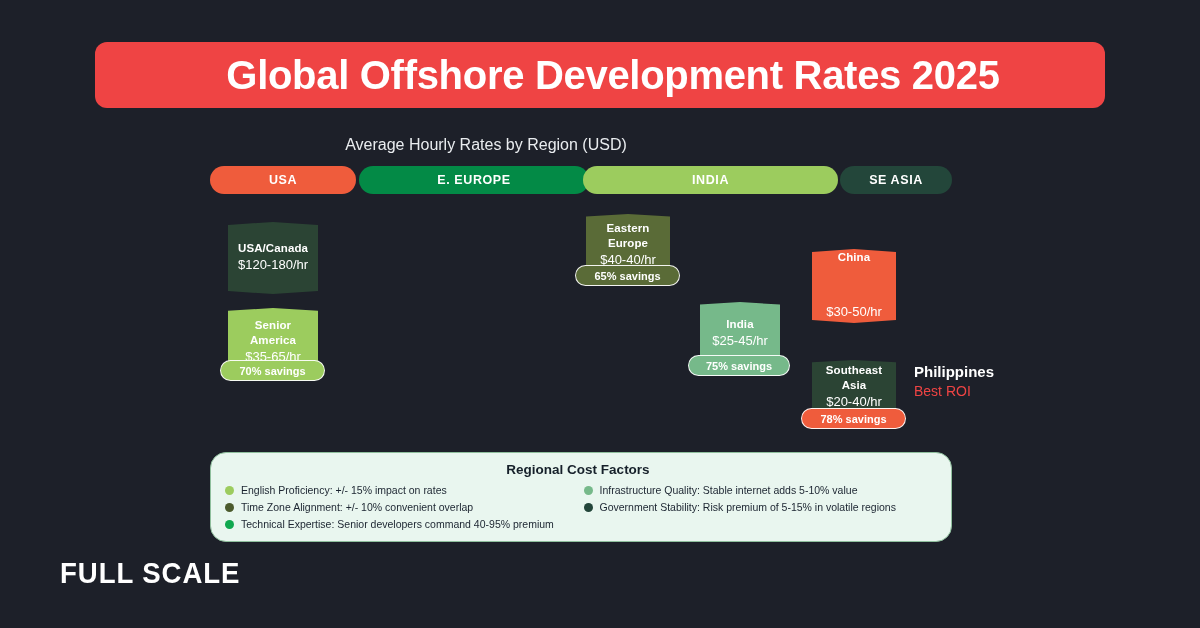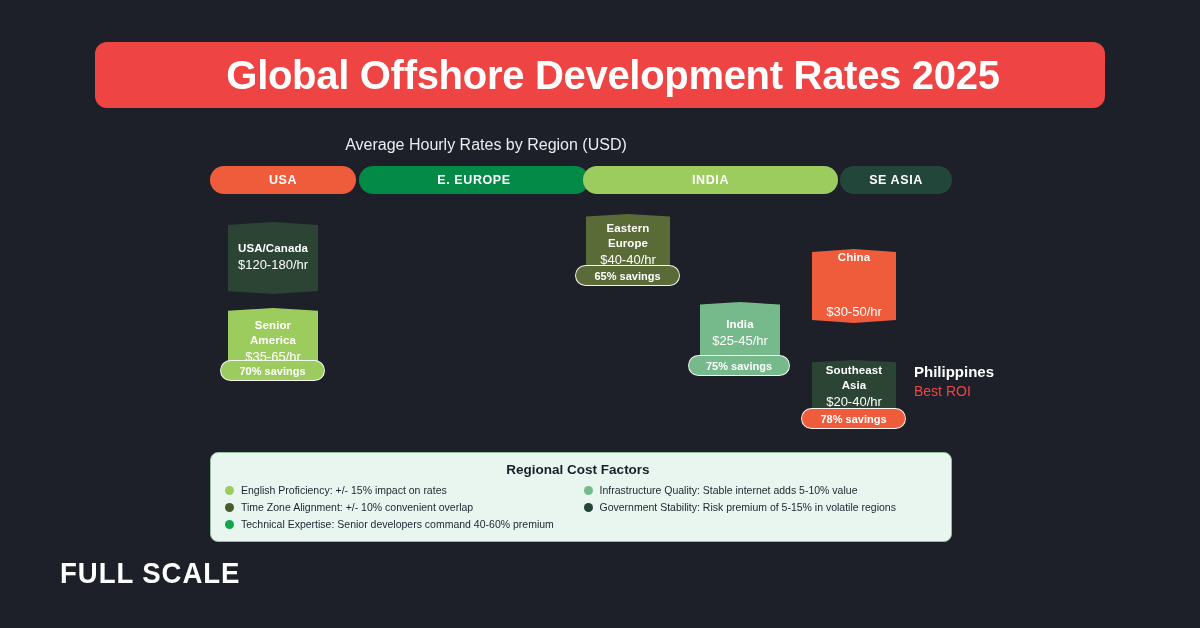--- a/index.html
+++ b/index.html
@@ -140,21 +140,21 @@
 
   
   .legend-panel {
     position: absolute;
     left: 210px;
     top: 452px;
     width: 742px;
     height: 90px;
     background: #e9f6ef;
     border: 1px solid #8fbf9d;
-    border-radius: 8px;
+    border-radius: 16px;
     padding: 9px 20px 8px 14px;
   }
   .legend-title {
     text-align: center;
     color: #16202a;
     font-size: 13.5px;
     font-weight: bold;
     margin-bottom: 6px;
   }
   .legend-cols {
@@ -276,21 +276,21 @@
           <div class="legend-item">
             <span class="legend-dot" style="background: rgb(156, 204, 94);"></span>
             <span class="legend-label">English Proficiency: +/- 15% impact on rates</span>
           </div>
           <div class="legend-item">
             <span class="legend-dot" style="background: rgb(76, 91, 45);"></span>
             <span class="legend-label">Time Zone Alignment: +/- 10% convenient overlap</span>
           </div>
           <div class="legend-item">
             <span class="legend-dot" style="background: rgb(16, 168, 79);"></span>
-            <span class="legend-label">Technical Expertise: Senior developers command 40-60% premium</span>
+            <span class="legend-label">Technical Expertise: Senior developers command 40-95% premium</span>
           </div>
         </div>
       <div class="legend-col" id="legend-right">
           <div class="legend-item">
             <span class="legend-dot" style="background: rgb(118, 185, 138);"></span>
             <span class="legend-label">Infrastructure Quality: Stable internet adds 5-10% value</span>
           </div>
           <div class="legend-item">
             <span class="legend-dot" style="background: rgb(35, 70, 58);"></span>
             <span class="legend-label">Government Stability: Risk premium of 5-15% in volatile regions</span>

